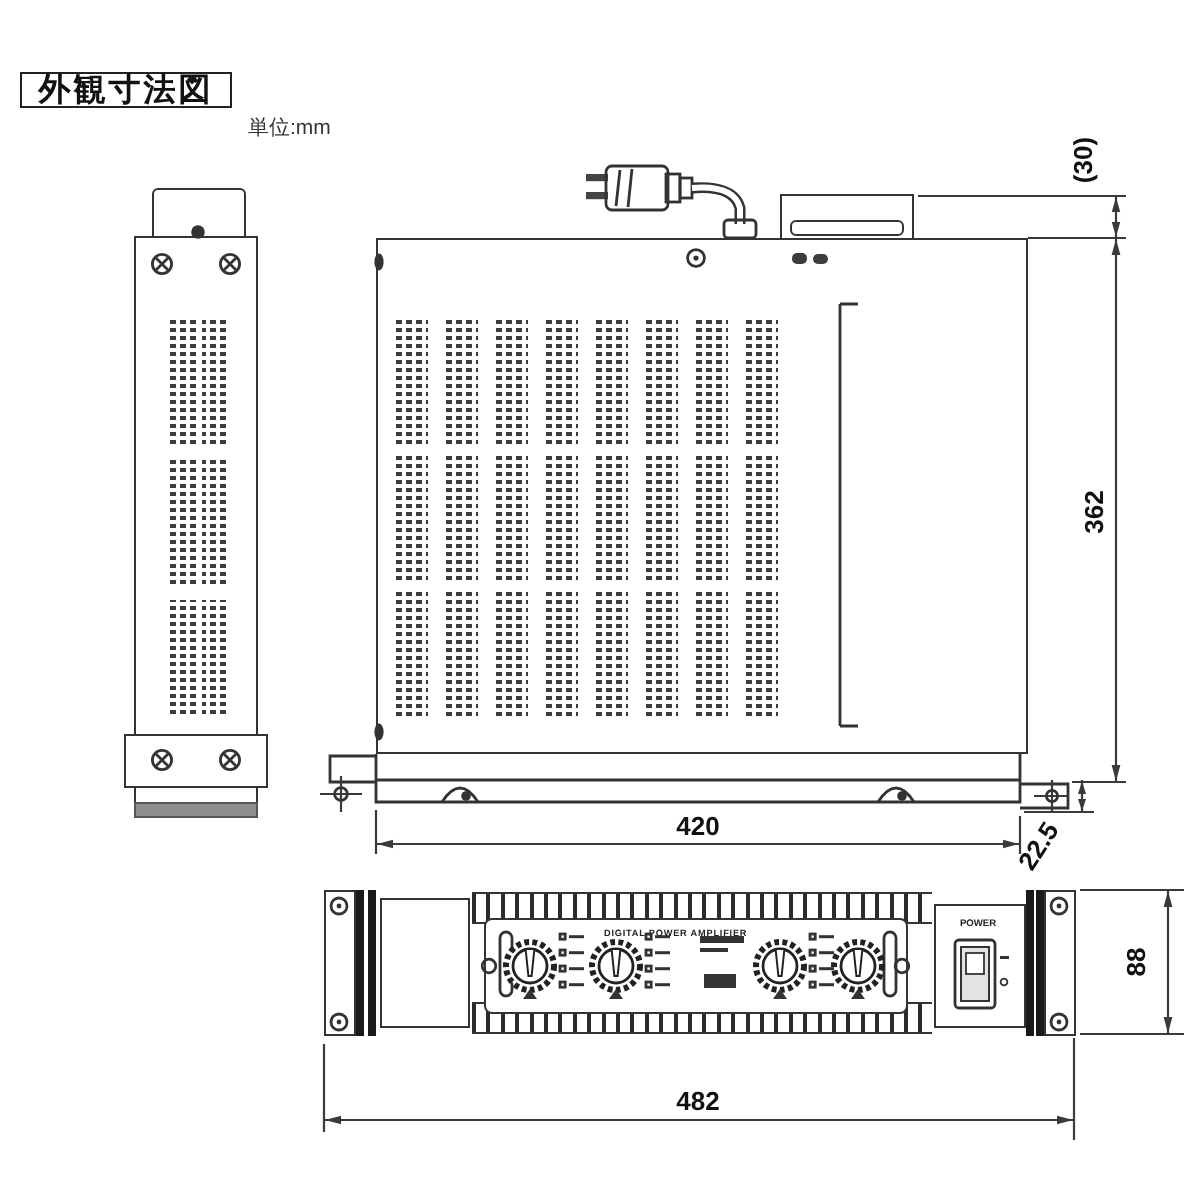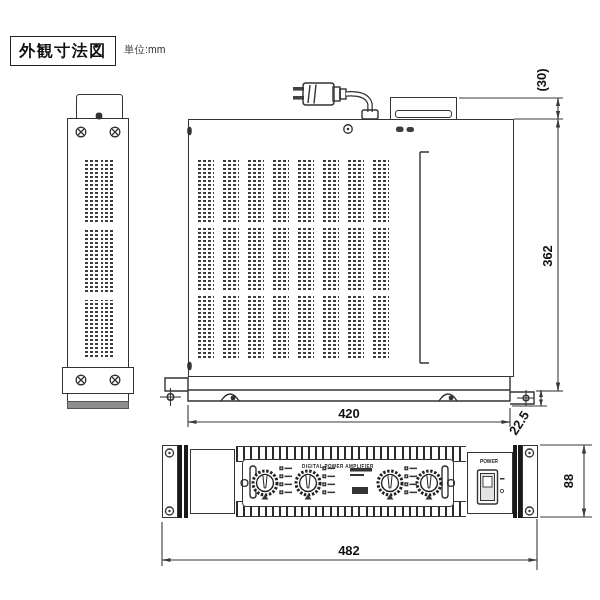--- a/index.html
+++ b/index.html
@@ -1,23 +1,23 @@
 <!DOCTYPE html>
 <html><head>
 <meta charset="utf-8">
 <style>
   html,body{margin:0;padding:0;background:#fff;}
   *{box-sizing:border-box;}
   .canvas{position:relative;width:600px;height:600px;background:#ffffff;overflow:hidden;
           font-family:"Liberation Sans",sans-serif;color:#222;}
   .box{position:absolute;border:1.5px solid #333;background:#fff;}
-  .titlebox{position:absolute;left:10px;top:36px;width:106px;height:30px;border:1.8px solid #222;
+  .titlebox{position:absolute;left:10px;top:36px;width:106px;height:18px;border:1.8px solid #222;
             display:flex;align-items:center;justify-content:center;
             font-size:16px;font-weight:bold;letter-spacing:1.5px;color:#111;}
-  .unit{position:absolute;left:124px;top:43px;font-size:10.5px;color:#333;}
+  .unit{position:absolute;left:124px;top:57px;font-size:10.5px;color:#333;}
   
   .vent{position:absolute;
     background-image:
       repeating-linear-gradient(90deg, transparent 0 13px, #fff 13px 16px),
       repeating-linear-gradient(90deg, transparent 0 3px, #fff 3px 5px),
       repeating-linear-gradient(0deg, #3d3d3d 0 2px, #fff 2px 4px);}
   .vent.wide{
     background-image:
       repeating-linear-gradient(90deg, transparent 0 16px, #fff 16px 25px),
       repeating-linear-gradient(90deg, transparent 0 3px, #fff 3px 5px),

